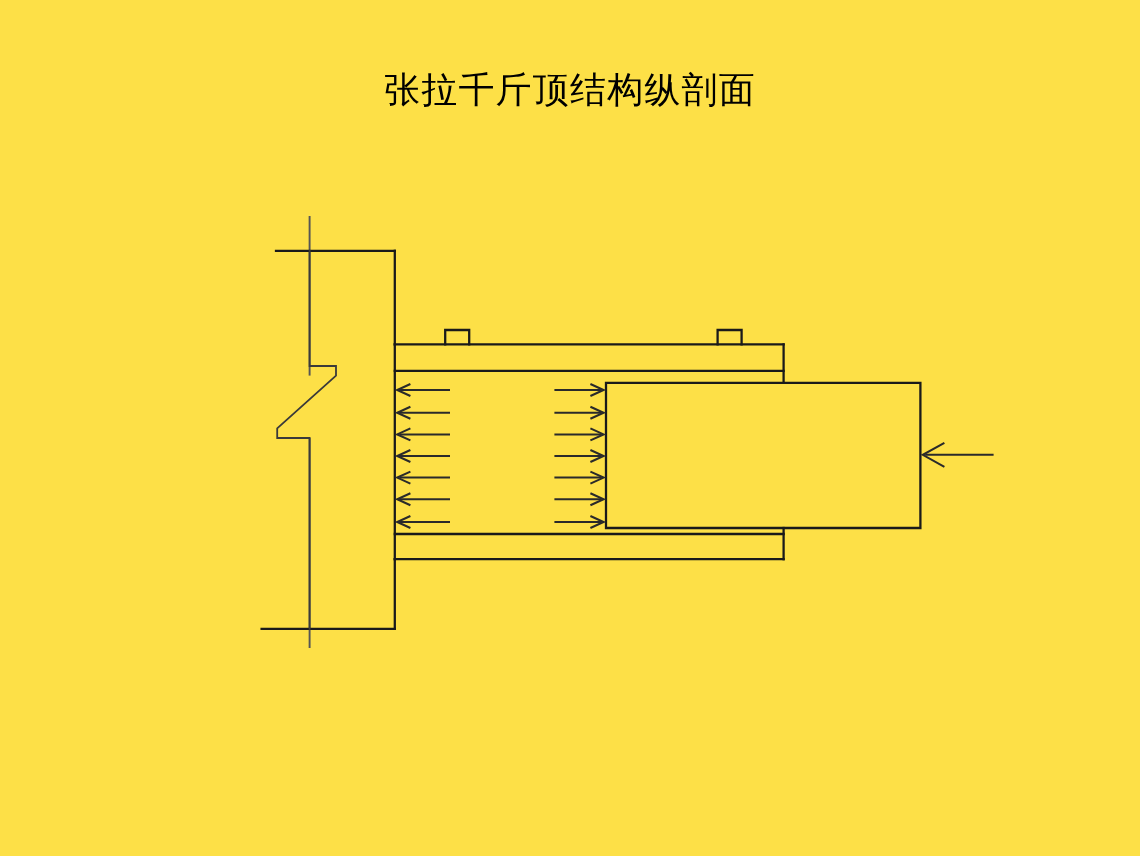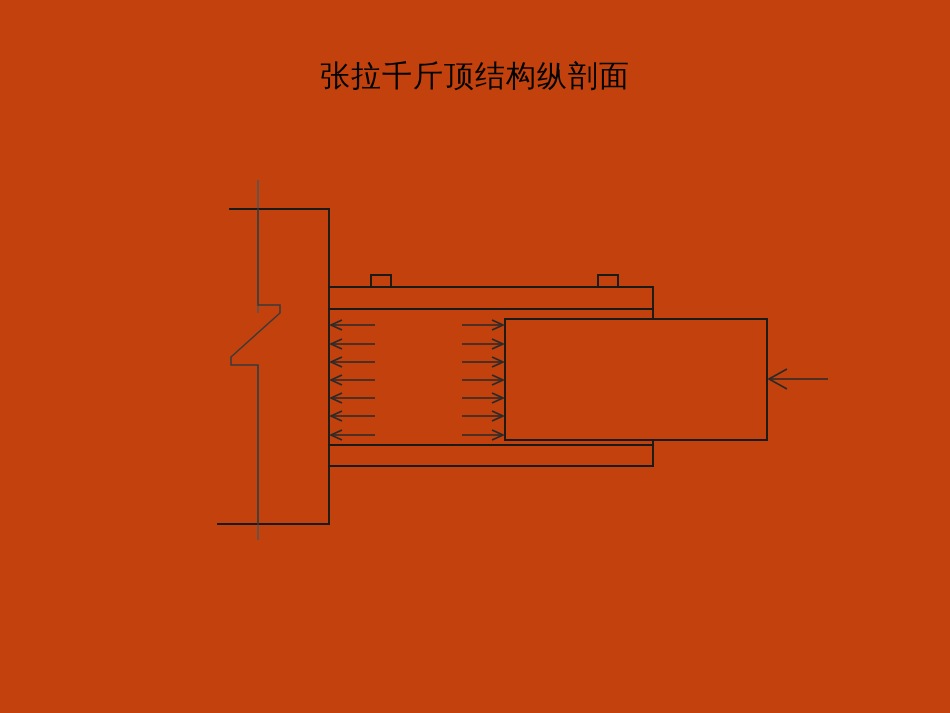--- a/index.html
+++ b/index.html
@@ -14,21 +14,21 @@
     font-family: "Liberation Serif", "DejaVu Serif", serif;
     overflow: hidden;
     position: relative;
   }
   #slide {
     position: absolute;
     left: 0;
     top: 0;
     width: 950px;
     height: 713px;
-    background: #c2410c;
+    background: #fde047;
   }
   #slide-title {
     position: absolute;
     left: 0;
     top: 54px;
     width: 950px;
     text-align: center;
     font-family: "DejaVu Serif", "Liberation Serif", serif;
     font-size: 30px;
     line-height: 44px;

